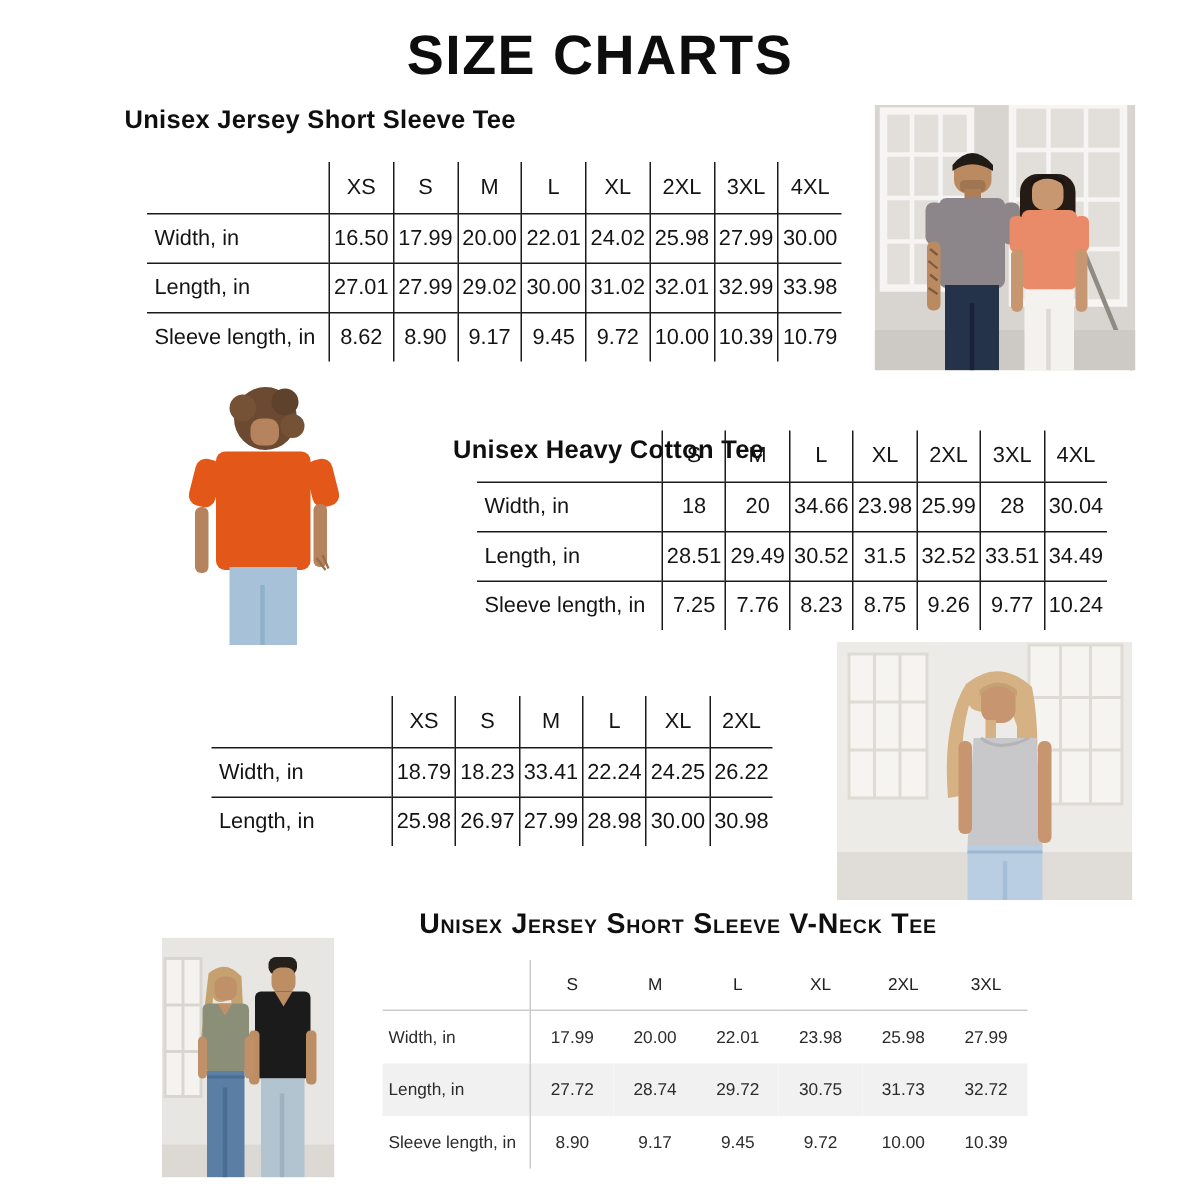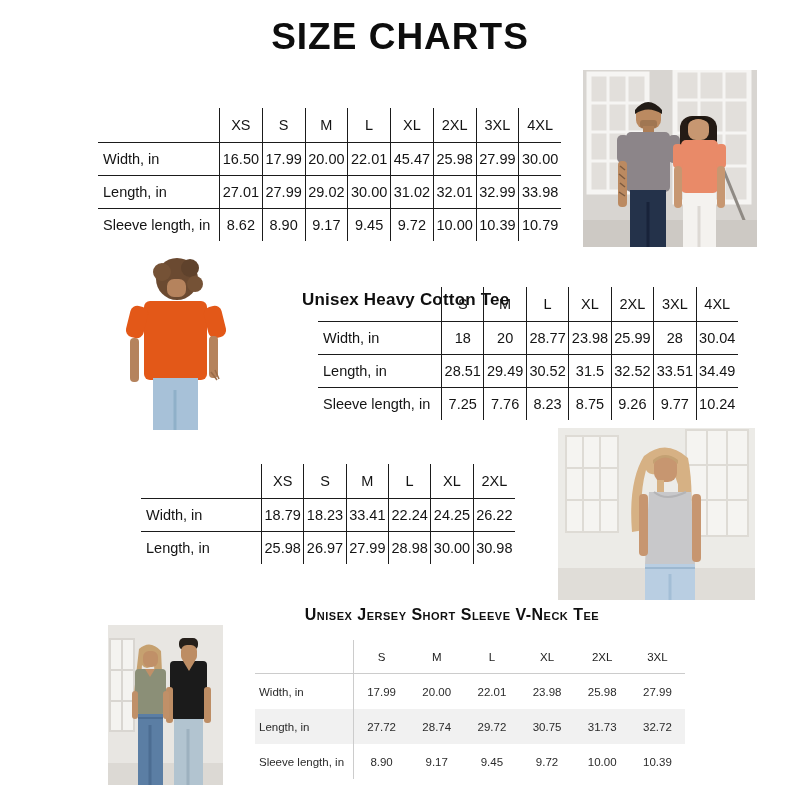--- a/index.html
+++ b/index.html
@@ -11,21 +11,21 @@
     position:absolute; left:0; top:16px; width:800px;
     text-align:center; font-size:37px; font-weight:bold;
     letter-spacing:1px; color:#0d0d0d;
   }
 
   .sec-heading {
     position:absolute; font-size:17px; font-weight:bold; color:#0f0f0f;
     letter-spacing:.2px; white-space:nowrap;
   }
   #sec4-h {
-    text-align:center; font-variant:small-caps; font-size:16px;
+    text-align:center; font-variant:small-caps; font-size:19px;
     letter-spacing:.5px; color:#101010;
   }
 
   
   .sizetable { position:absolute; display:table; table-layout:fixed;margin-left:18px; }
   .tr { display:table-row; }
   .td { display:table-cell; vertical-align:middle; text-align:center; overflow:hidden; white-space:nowrap; }
 
   
   .table-a .td { height:33px; font-size:14.5px; color:#141414;
@@ -65,39 +65,40 @@
   #photo3 { left:558px; top:428px; width:197px; height:172px; }
   #photo4 { left:108px; top:625px; width:115px; height:160px; }
 </style>
 </head>
 <body>
 
 <div class="page">
 
   <div class="page-title">SIZE CHARTS</div>
 
+  <div class="sec-heading" id="sec1-h">Unisex Jersey Short Sleeve Tee</div>
   <div class="sizetable table-a" id="table0">
       <div class="tr thead">
         <div class="td corner"></div>
         <div class="td th">XS</div>
         <div class="td th">S</div>
         <div class="td th">M</div>
         <div class="td th">L</div>
         <div class="td th">XL</div>
         <div class="td th">2XL</div>
         <div class="td th">3XL</div>
         <div class="td th">4XL</div>
       </div>
       <div class="tr">
         <div class="td label">Width, in</div>
         <div class="td val">16.50</div>
         <div class="td val">17.99</div>
         <div class="td val">20.00</div>
         <div class="td val">22.01</div>
-        <div class="td val">45.47</div>
+        <div class="td val">24.02</div>
         <div class="td val">25.98</div>
         <div class="td val">27.99</div>
         <div class="td val">30.00</div>
       </div>
       <div class="tr">
         <div class="td label">Length, in</div>
         <div class="td val">27.01</div>
         <div class="td val">27.99</div>
         <div class="td val">29.02</div>
         <div class="td val">30.00</div>
@@ -163,21 +164,21 @@
         <div class="td th">L</div>
         <div class="td th">XL</div>
         <div class="td th">2XL</div>
         <div class="td th">3XL</div>
         <div class="td th">4XL</div>
       </div>
       <div class="tr">
         <div class="td label">Width, in</div>
         <div class="td val">18</div>
         <div class="td val">20</div>
-        <div class="td val">28.77</div>
+        <div class="td val">34.66</div>
         <div class="td val">23.98</div>
         <div class="td val">25.99</div>
         <div class="td val">28</div>
         <div class="td val">30.04</div>
       </div>
       <div class="tr">
         <div class="td label">Length, in</div>
         <div class="td val">28.51</div>
         <div class="td val">29.49</div>
         <div class="td val">30.52</div>

